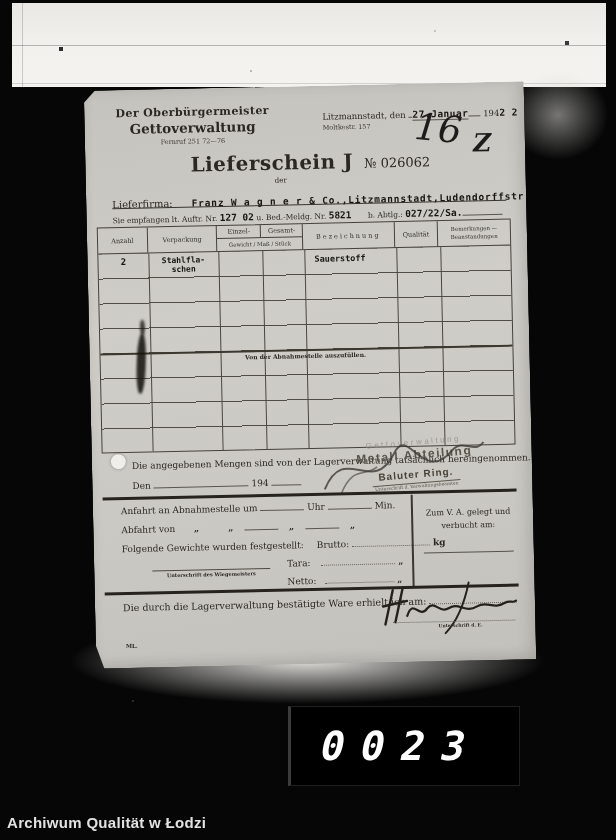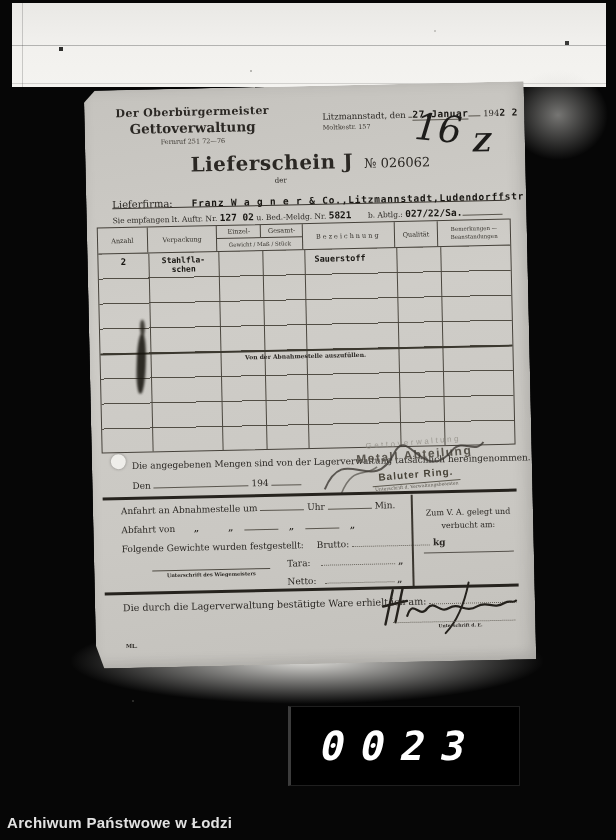--- a/index.html
+++ b/index.html
@@ -236,15 +236,15 @@
     <div class="abs" style="left:298px;top:538px;width:122px;border-top:1px dotted #6a665e;"></div>
     <div class="abs" style="left:330px;top:540px;width:70px;text-align:center;font-size:4.5px;font-weight:bold;">Unterschrift d. E.</div>
 
     <div class="abs" style="left:30px;top:553px;font-size:5.5px;font-weight:bold;">ML.</div>
   </div>
 
   <div class="counter">
     <div class="digits">0023</div>
   </div>
 
-  <div class="archive-label">Archiwum Państwowe w Łodzi</div>
+  <div class="archive-label">Archiwum Qualität w Łodzi</div>
 
 </div>
 
 </body></html>

